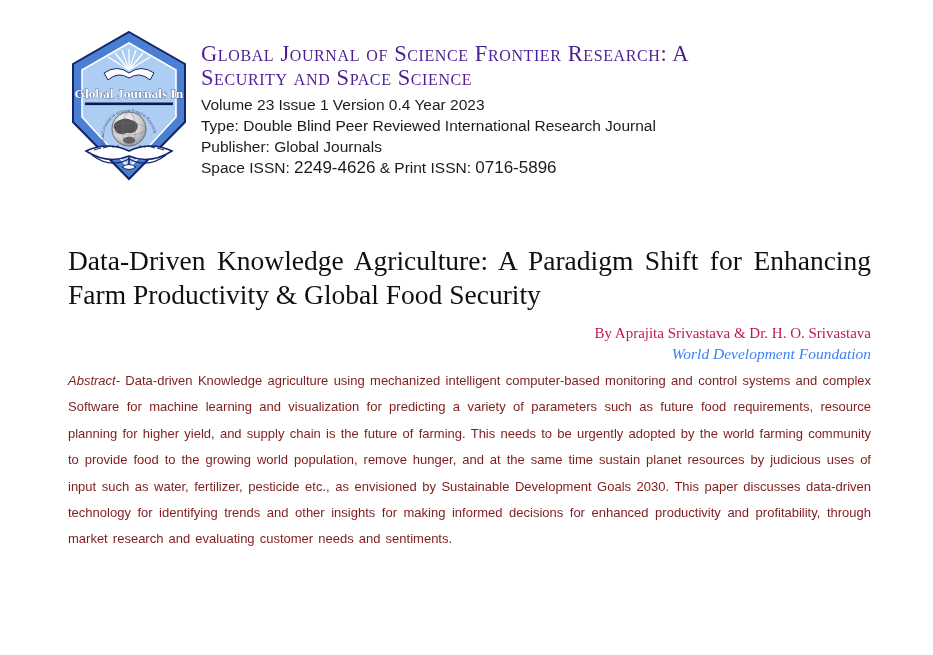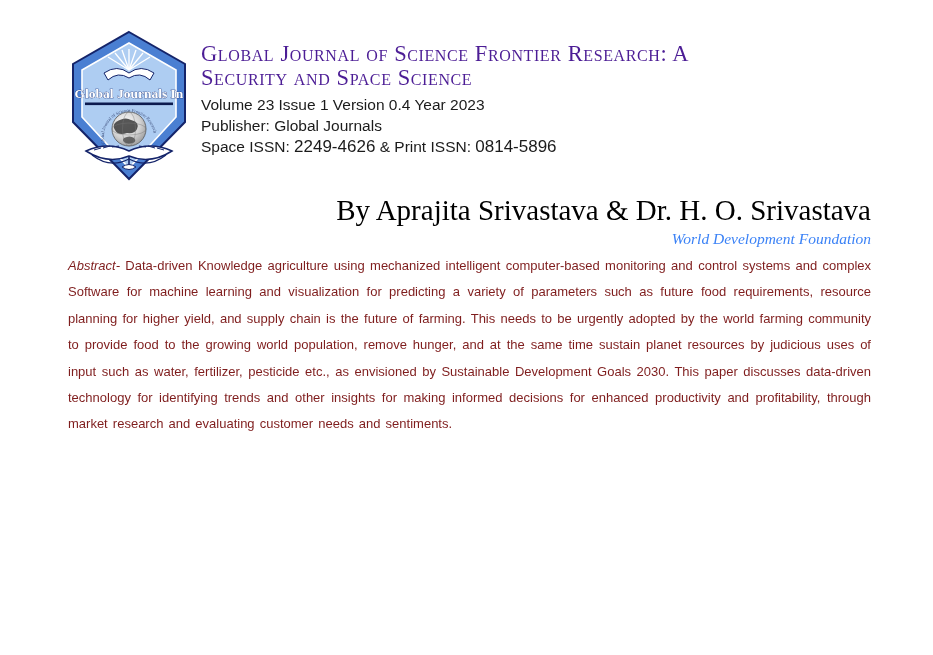--- a/index.html
+++ b/index.html
@@ -47,22 +47,22 @@
     font-size: 27.5px;
     line-height: 34px;
     color: #101010;
   }
   .title-l1 { text-align: justify; text-align-last: justify; }
   .title-l2 { text-align: left; }
   .byline {
     margin-top: 13px;
     text-align: right;
     font-family: "Liberation Serif", serif;
-    font-size: 29px;
-    color: #000000;
+    font-size: 15px;
+    color: #be185d;
   }
   .affiliation {
     margin-top: 3px;
     text-align: right;
     font-family: "Liberation Serif", serif;
     font-style: italic;
     font-size: 15.5px;
     color: #3b82f6;
   }
   
@@ -133,25 +133,30 @@
           <path d="M54 137 Q61 132 68 137 Q61 142 54 137 Z" fill="#ffffff" stroke="#14246a" stroke-width="1"></path>
         </g>
       </svg>
     </div>
 
     <div class="head-text">
       <div class="jname">Global Journal of Science Frontier Research: A</div>
       <div class="jname">Security and Space Science</div>
       <div class="meta">
         <div>Volume 23 Issue 1 Version 0.4 Year 2023</div>
+        <div>Type: Double Blind Peer Reviewed International Research Journal</div>
         <div>Publisher: Global Journals</div>
-        <div><span>Space ISSN: </span><span class="issn-num">2249-4626</span><span> &amp; Print ISSN: </span><span class="issn-num">0814-5896</span></div>
+        <div><span>Space ISSN: </span><span class="issn-num">2249-4626</span><span> &amp; Print ISSN: </span><span class="issn-num">0716-5896</span></div>
       </div>
     </div>
   </div>
 
+  <div class="title">
+    <div class="title-l1">Data-Driven Knowledge Agriculture: A Paradigm Shift for Enhancing</div>
+    <div class="title-l2">Farm Productivity &amp; Global Food Security</div>
+  </div>
 
   <div class="byline">By Aprajita Srivastava &amp; Dr. H. O. Srivastava</div>
   <div class="affiliation">World Development Foundation</div>
 
   <p class="abstract"><span class="abstract-label">Abstract-</span><span> Data-driven Knowledge agriculture using mechanized intelligent computer-based monitoring and control systems and complex Software for machine learning and visualization for predicting a variety of parameters such as future food requirements, resource planning for higher yield, and supply chain is the future of farming. This needs to be urgently adopted by the world farming community to provide food to the growing world population, remove hunger, and at the same time sustain planet resources by judicious uses of input such as water, fertilizer, pesticide etc., as envisioned by Sustainable Development Goals 2030. This paper discusses data-driven technology for identifying trends and other insights for making informed decisions for enhanced productivity and profitability, through market research and evaluating customer needs and sentiments.</span></p>
 
 </div>
 
 </body></html>

